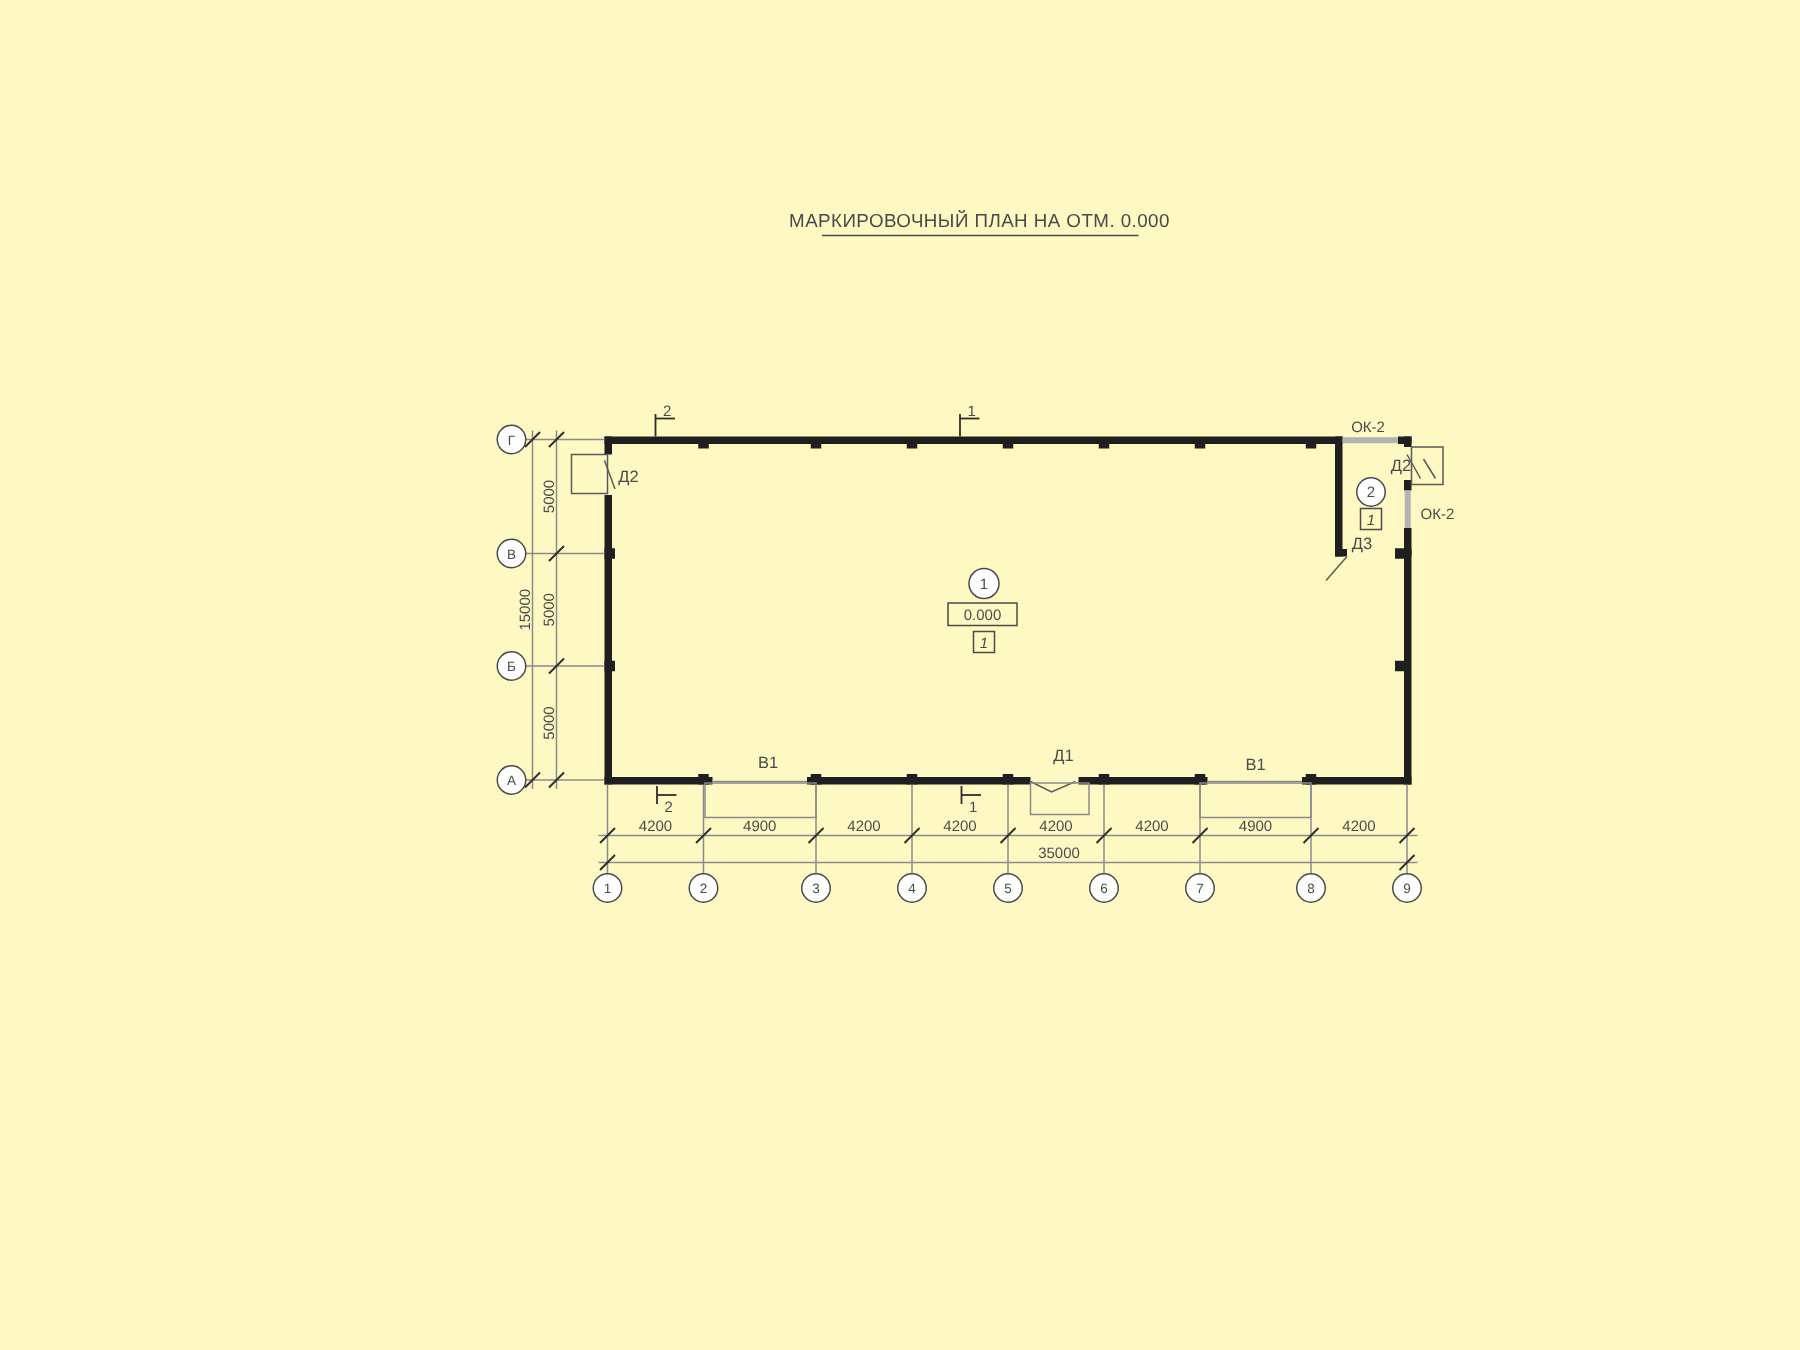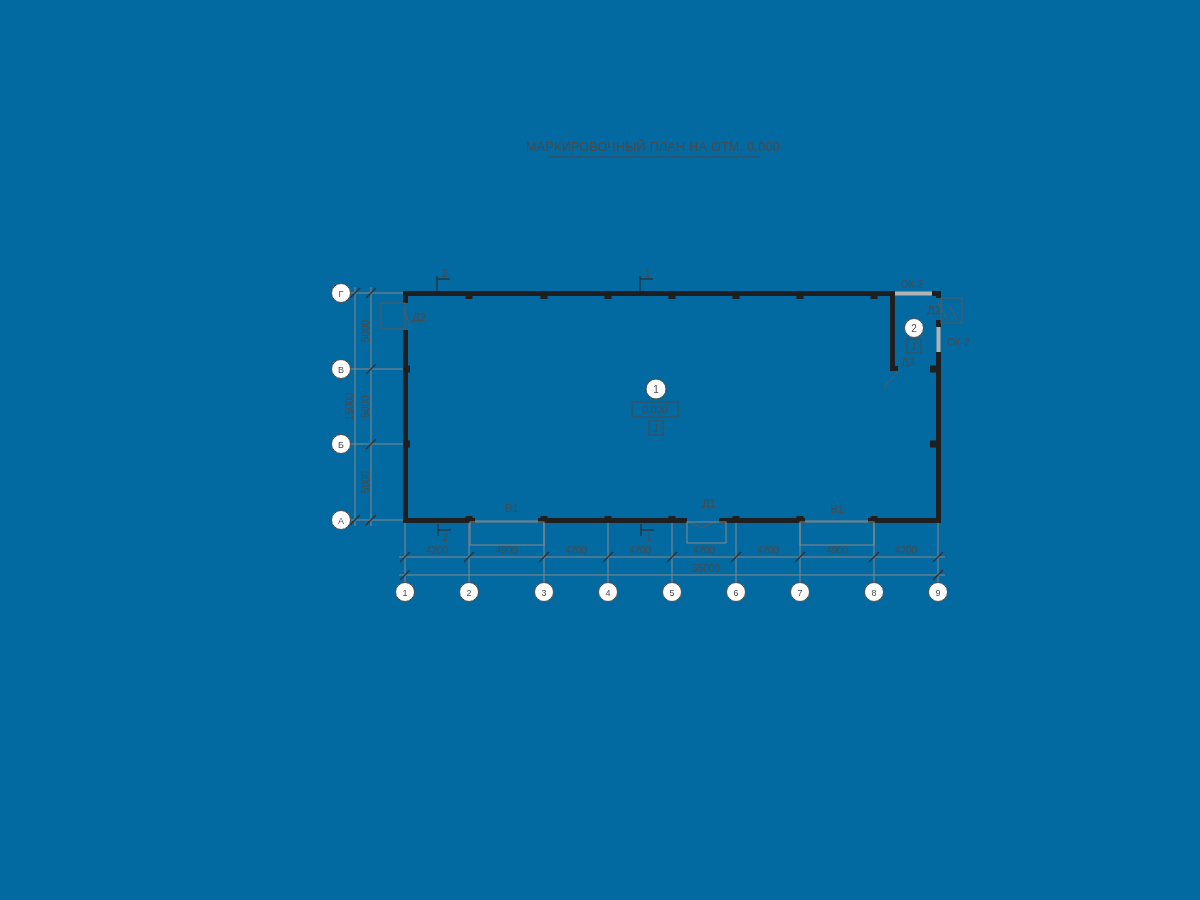--- a/index.html
+++ b/index.html
@@ -1,16 +1,16 @@
 <!DOCTYPE html>
 <html><head>
 <meta charset="utf-8">
 <style>
   html,body { margin:0; padding:0; background:#ffffff; }
-  .canvas { position:relative; width:1200px; height:900px; background:#0369a1; overflow:hidden; }
+  .canvas { position:relative; width:1200px; height:900px; background:#fef9c3; overflow:hidden; }
   svg { display:block; }
   .t { font-family:"Liberation Sans", sans-serif; fill:#4a4a4a; }
   .t9  { font-size:9px; }
   .t10 { font-size:10px; }
   .t11 { font-size:11px; }
   .title-t { font-size:12.5px; letter-spacing:0.3px; fill:#4a4a4a; }
   .thin { stroke:#8a8a8a; stroke-width:1; fill:none; }
   .med  { stroke:#5a5a5a; stroke-width:1; fill:none; }
   .tick { stroke:#2e2e2e; stroke-width:1.3; }
   .bub  { stroke:#4a4a4a; stroke-width:1; fill:#ffffff; }

